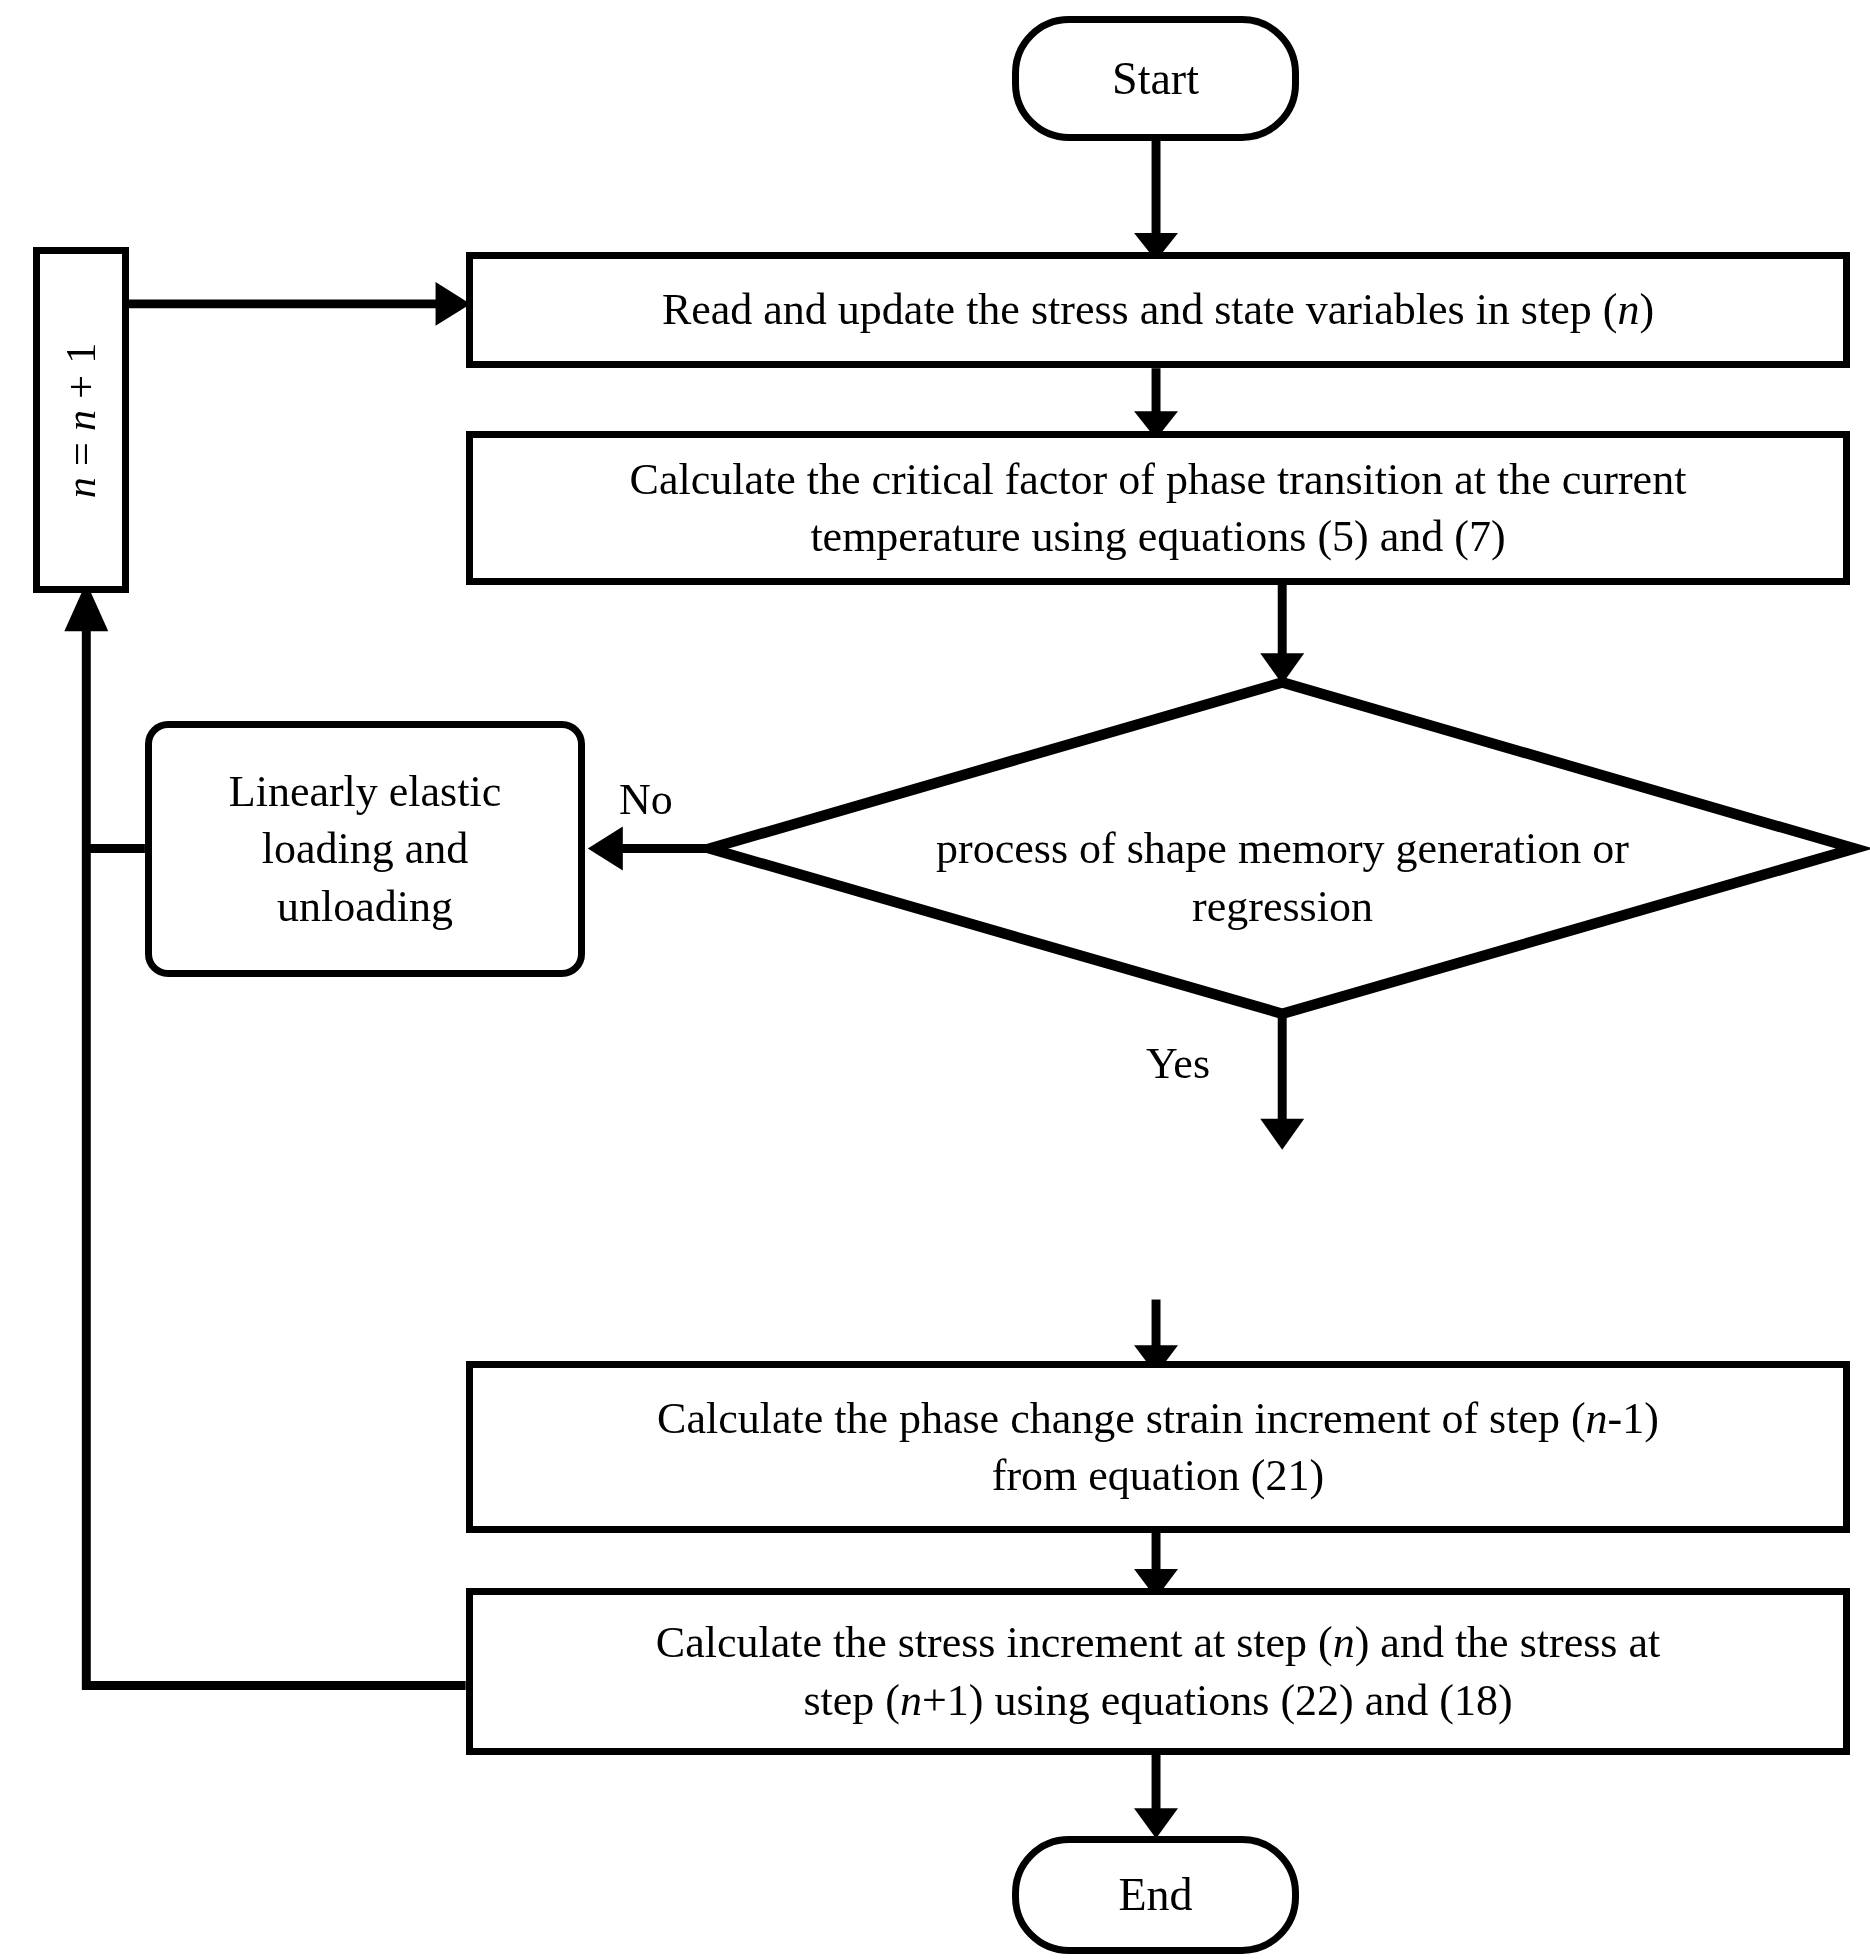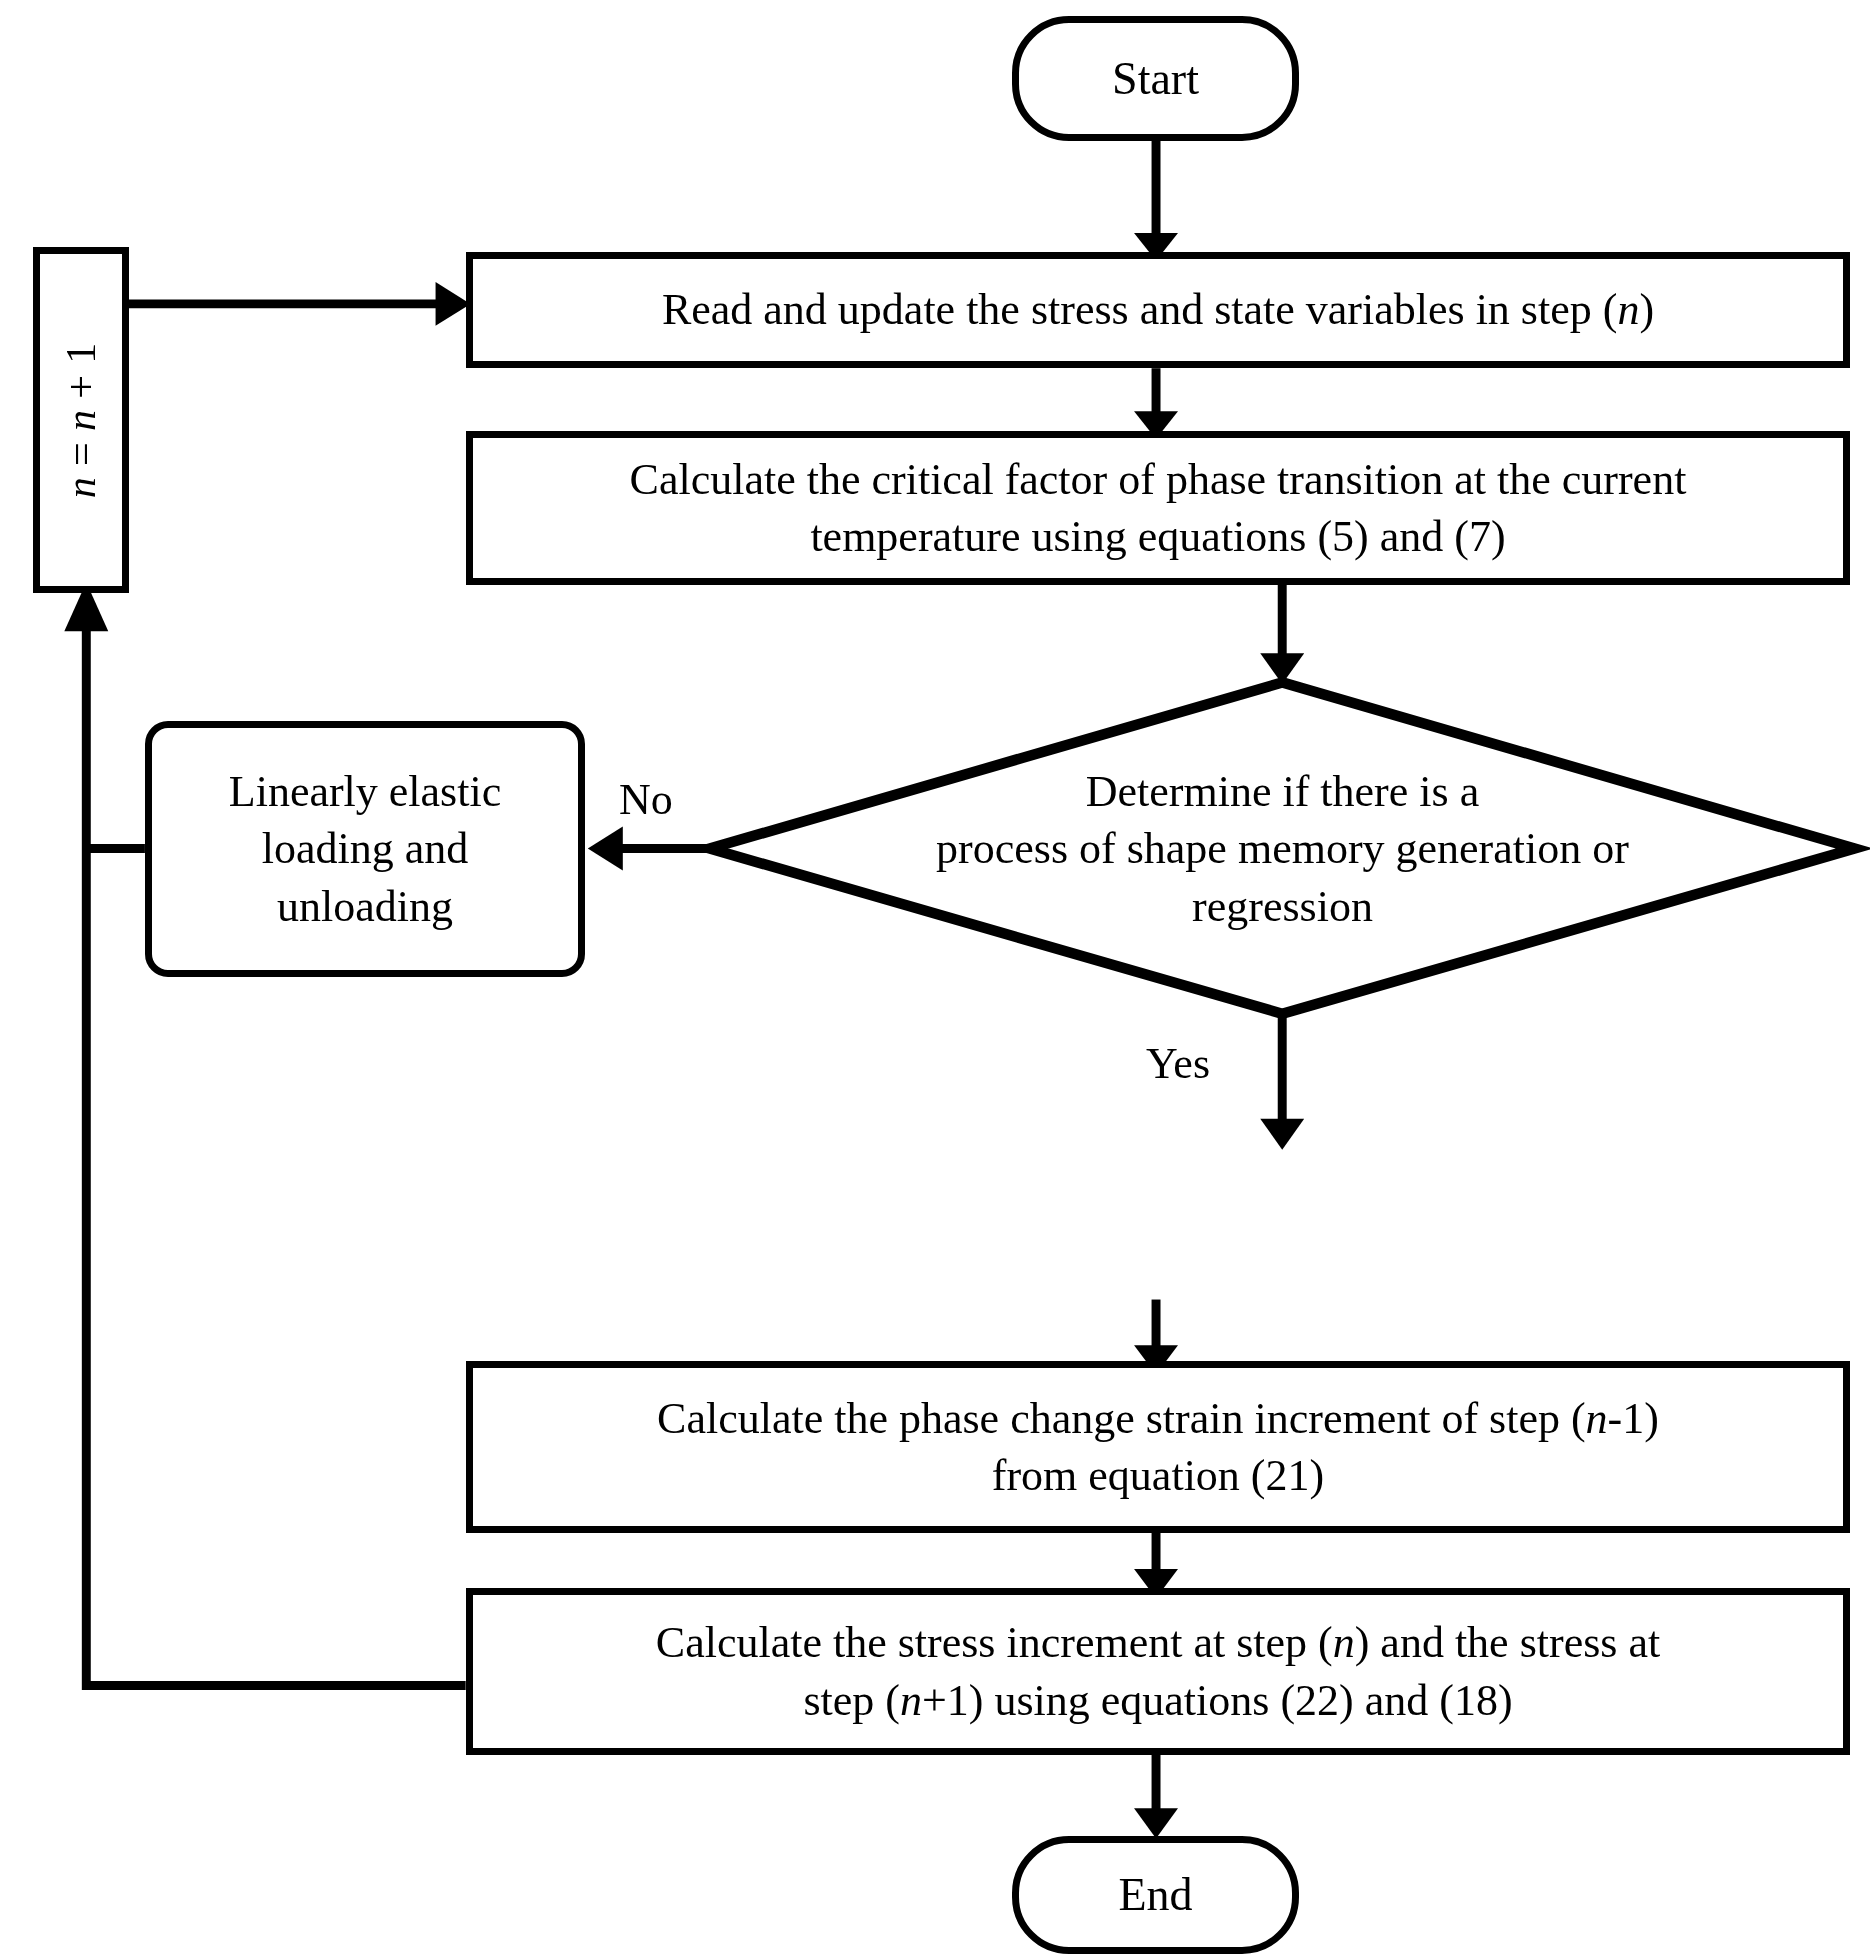--- a/index.html
+++ b/index.html
@@ -158,21 +158,21 @@
 
   <div class="node proc" style="left:466px; top:431px; width:1384px; height:154px;">
     <span>
       <span>Calculate the critical factor of phase transition at the current</span><br>
       <span>temperature using equations (5) and (7)</span>
     </span>
   </div>
 
   <div class="diamond-text" style="left:794px; top:737px; width:977px; height:224px;">
     <span>
-      <span>Determine if there is a</span><br>
+      <br>
       <span>process of shape memory generation or</span><br>
       <span>regression</span>
     </span>
   </div>
 
   <div class="node proc" style="left:145px; top:721px; width:440px; height:256px;border-radius:23px;">
     <span>
       <span>Linearly elastic</span><br>
       <span>loading and</span><br>
       <span>unloading</span>

